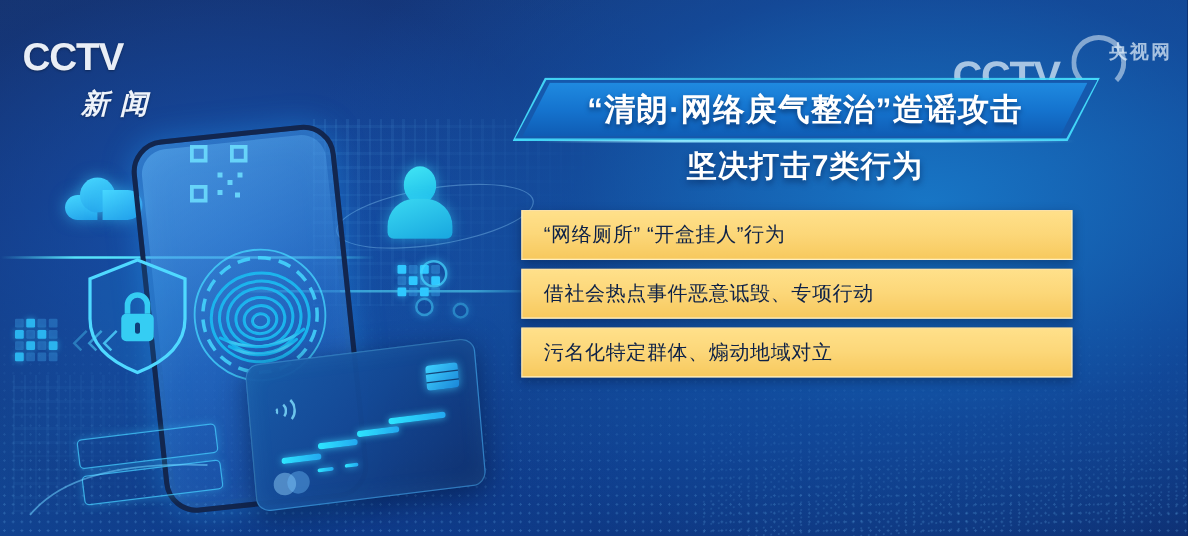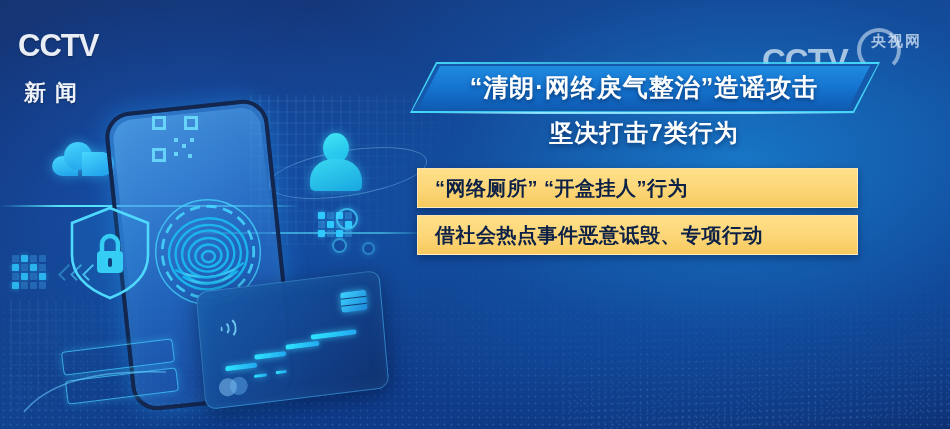--- a/index.html
+++ b/index.html
@@ -128,30 +128,31 @@
     font-size:31px; font-weight:700; letter-spacing:-1px; color:#e9eef6;
     display:flex; align-items:center; gap:0;
   }
   .cctv-mark .txt { text-shadow:0 1px 2px rgba(0,0,0,.35); }
   .cctv-mark .num {
     margin-left:5px; padding:0 9px 1px 9px; border-radius:16px;
     background:rgba(255,255,255,.22); border:2px solid rgba(235,242,252,.85);
     font-size:27px; line-height:30px;
   }
   .cctv-sub {
-    margin-top:14px; color:#eef3fa; font-size:22px;
+    margin-top:4px; text-align:center; color:#eef3fa; font-size:22px;
     letter-spacing:9px; font-weight:700; text-shadow:0 1px 2px rgba(0,0,0,.35);
     padding-left:6px;
+    font-style:italic;
   }
 
   
   .wm { position:absolute; right:8px; top:26px; width:180px; height:58px; color:rgba(225,238,250,.72); }
   .wm .big { position:absolute; left:0; top:16px; font-size:33px; font-weight:700; letter-spacing:-1px; }
   .wm .ring { position:absolute; left:95px; top:2px; width:44px; height:44px; border:4px solid rgba(225,238,250,.55); border-radius:50%; border-bottom-color:transparent; }
-  .wm .cn { position:absolute; right:20px; top:6px; font-size:15px; letter-spacing:2px; font-weight:700; }
+  .wm .cn { position:absolute; right:4px; top:6px; font-size:15px; letter-spacing:2px; font-weight:700; }
   .wm .com { position:absolute; right:2px; top:24px; font-size:27px; font-weight:700; letter-spacing:-.5px; }
 
   
   .banner {
     position:absolute; left:418px; top:66px; width:452px; height:43px;
     background:linear-gradient(180deg,#1f8ae0 0%, #1574cf 50%, #0f5cb4 100%);
     clip-path:polygon(22px 0, 100% 0, calc(100% - 22px) 100%, 0 100%);
     display:flex; align-items:center; justify-content:center;
   }
   .banner-outline {
@@ -183,21 +184,21 @@
   
   .bars { position:absolute; left:417px; top:168px; width:441px; }
   .bar {
     position:relative; height:40px; margin-bottom:7px;
     background:linear-gradient(180deg,#ffe08a 0%, #fcd779 48%, #f7c95e 100%);
     border:1.5px solid rgba(255,255,255,.45);
     box-shadow:0 3px 8px rgba(0,18,55,.40);
     display:flex; align-items:center; padding-left:17px;
   }
   .bar-text {
-    color:#0d2147; font-size:20px; font-weight:700; letter-spacing:.5px; white-space:nowrap;
+    color:#0d2147; font-size:16px; font-weight:400; letter-spacing:.5px; white-space:nowrap;
   }
 </style>
 </head>
 <body>
 
 <div id="stage">
 
   <div class="dotgrid"></div>
   <div class="dotgrid right"></div>
   <div class="datarain"></div>
@@ -355,15 +356,18 @@
 
   <div class="subtitle">坚决打击7类行为</div>
 
   <div class="bars">
     <div class="bar">
       <span class="bar-text">“网络厕所” “开盒挂人”行为</span>
     </div>
     <div class="bar">
       <span class="bar-text">借社会热点事件恶意诋毁、专项行动</span>
     </div>
+    <div class="bar">
+      <span class="bar-text">污名化特定群体、煽动地域对立</span>
+    </div>
   </div>
 
 </div>
 
 </body></html>

